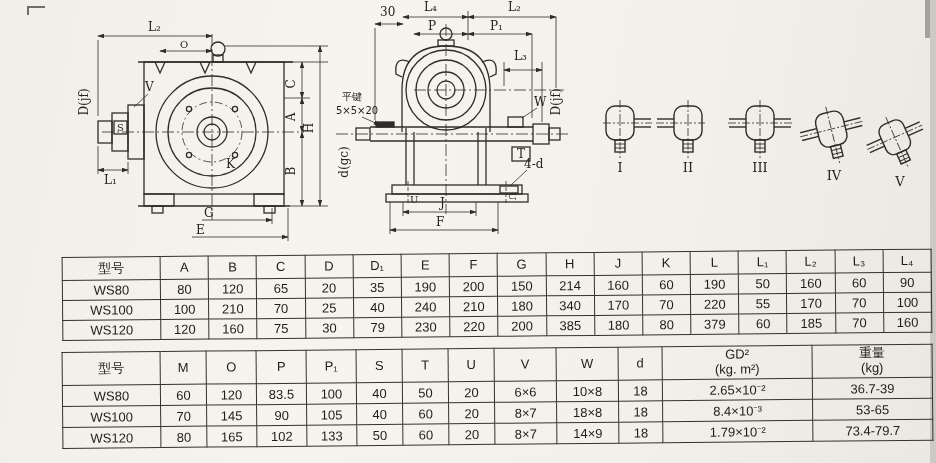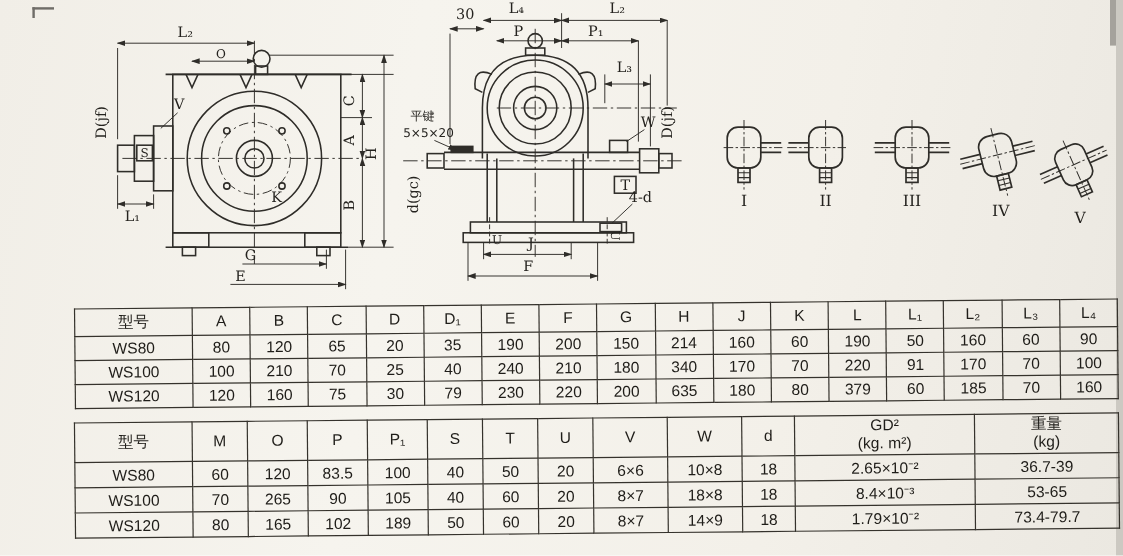--- a/index.html
+++ b/index.html
@@ -332,36 +332,36 @@
           <td>70</td>
           <td>25</td>
           <td>40</td>
           <td>240</td>
           <td>210</td>
           <td>180</td>
           <td>340</td>
           <td>170</td>
           <td>70</td>
           <td>220</td>
-          <td>91</td>
+          <td>55</td>
           <td>170</td>
           <td>70</td>
           <td>100</td>
         </tr>
         <tr>
           <td>WS120</td>
           <td>120</td>
           <td>160</td>
           <td>75</td>
           <td>30</td>
           <td>79</td>
           <td>230</td>
           <td>220</td>
           <td>200</td>
-          <td>635</td>
+          <td>385</td>
           <td>180</td>
           <td>80</td>
           <td>379</td>
           <td>60</td>
           <td>185</td>
           <td>70</td>
           <td>160</td>
         </tr>
       </tbody>
   </table>
@@ -413,38 +413,38 @@
           <td>20</td>
           <td>6×6</td>
           <td>10×8</td>
           <td>18</td>
           <td>2.65×10⁻²</td>
           <td>36.7-39</td>
         </tr>
         <tr>
           <td>WS100</td>
           <td>70</td>
-          <td>265</td>
+          <td>145</td>
           <td>90</td>
           <td>105</td>
           <td>40</td>
           <td>60</td>
           <td>20</td>
           <td>8×7</td>
           <td>18×8</td>
           <td>18</td>
           <td>8.4×10⁻³</td>
           <td>53-65</td>
         </tr>
         <tr>
           <td>WS120</td>
           <td>80</td>
           <td>165</td>
           <td>102</td>
-          <td>189</td>
+          <td>133</td>
           <td>50</td>
           <td>60</td>
           <td>20</td>
           <td>8×7</td>
           <td>14×9</td>
           <td>18</td>
           <td>1.79×10⁻²</td>
           <td>73.4-79.7</td>
         </tr>
       </tbody>

